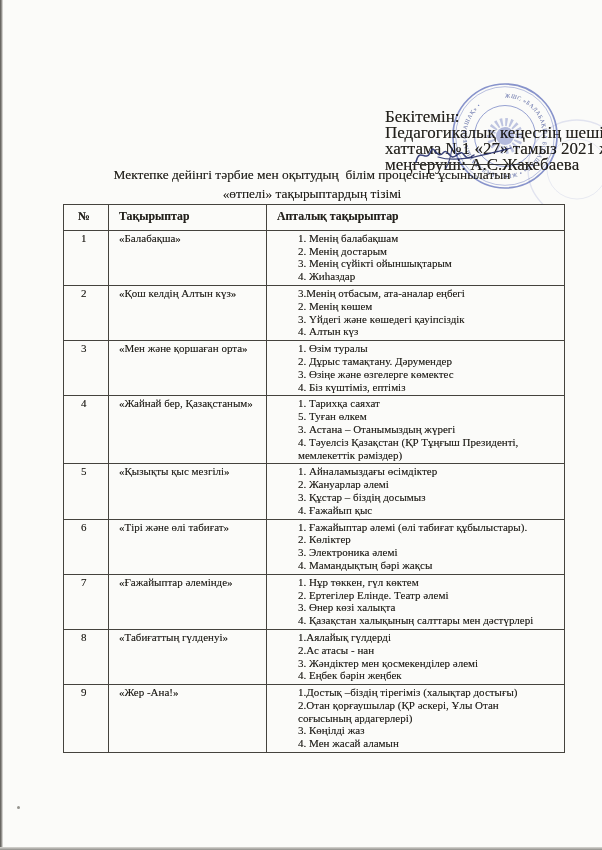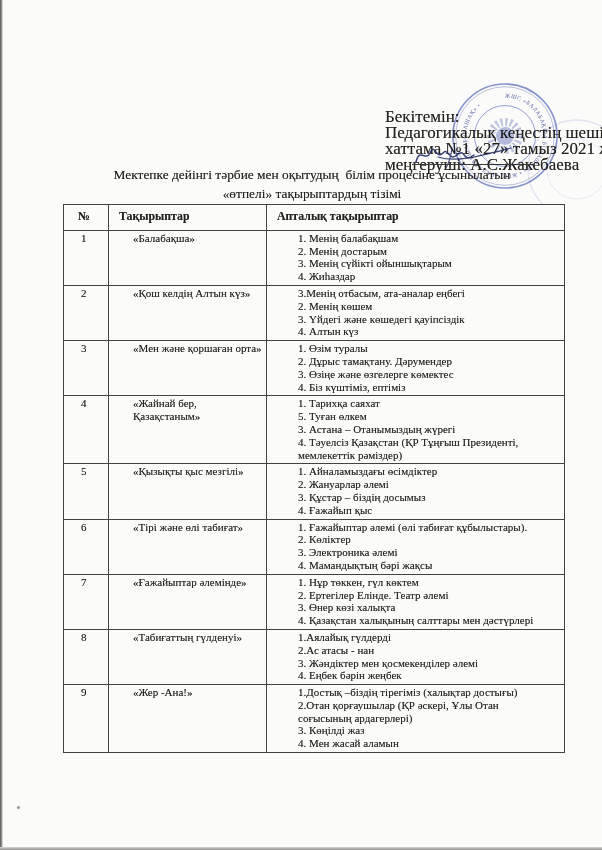--- a/index.html
+++ b/index.html
@@ -42,21 +42,21 @@
   .topics th,.topics td{
     border:1px solid #45433e;
     vertical-align:top;text-align:left;
     font-size:11px;line-height:12.8px;
   }
   .topics{border:1.5px solid #3c3a35;}
   .topics th{font-weight:bold;font-size:11.8px;padding:5px 4px 7px 10px;}
   .topics th.h-num{padding-left:14px;}
   .topics td{padding:1px 4px 2px 7px;}
   .topics td.num{padding-left:17px;}
-  .topics td.topic{padding-left:24px;}
+  .topics td.topic{padding-left:10px;}
   .topics td.weekly div{white-space:pre-wrap;margin-left:24px;}
 </style>
 </head>
 <body>
 
 <div class="page">
 
   <div class="edge-left"></div>
   <div class="edge-bottom"></div>
   <div class="speck"></div>

